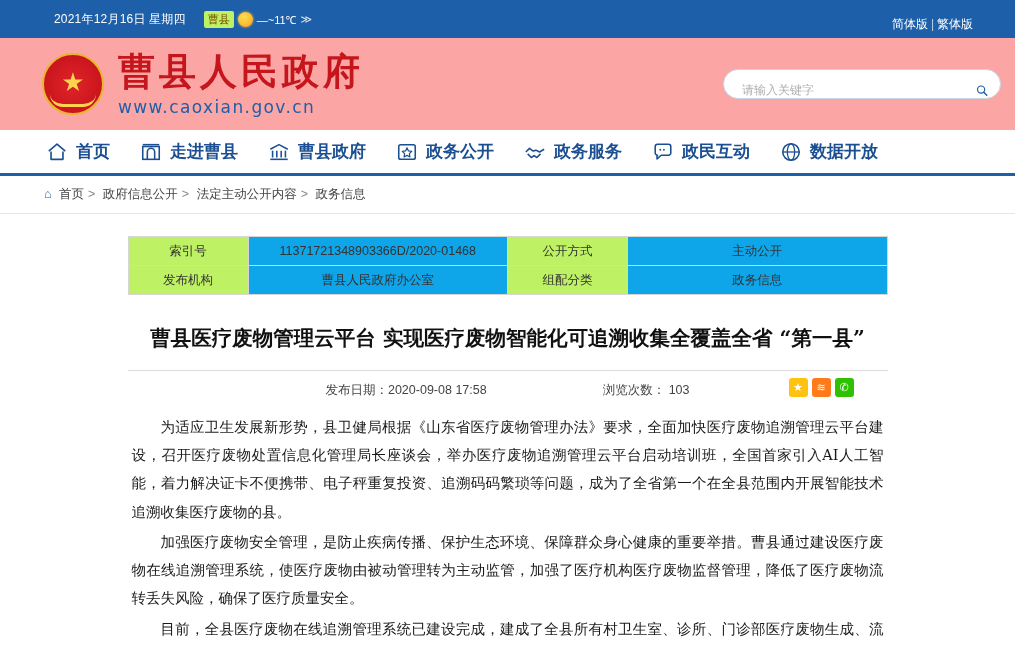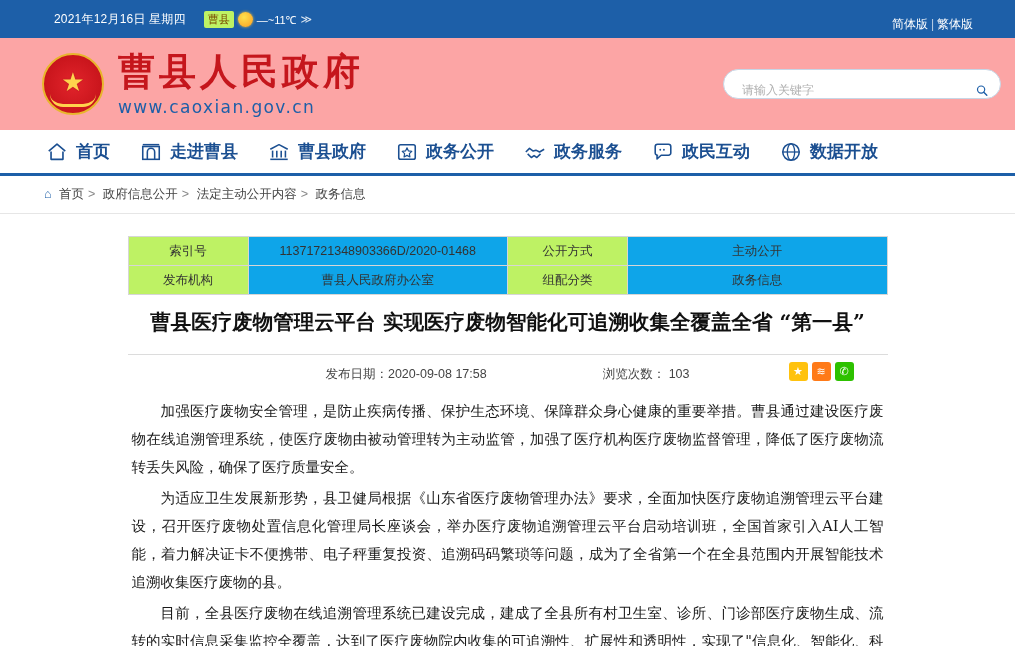--- a/index.html
+++ b/index.html
@@ -169,21 +169,21 @@
   table.meta td.lbl { background: #bef264; width: 120px; font-weight: normal; }
   table.meta td.val { background: #0ea5e9; }
 
   
   .title {
     text-align: center;
     font-family: "DejaVu Serif", "Liberation Serif", serif;
     font-size: 20.5px;
     font-weight: bold;
     color: #111;
-    margin: 12px 0 0;
+    margin: 28px 0 0;
     line-height: 1.5;
   }
   .title-rule {
     border: 0; border-top: 1px solid #dcdcdc;
     margin: 16px 0 0;
   }
   .subbar {
     display: flex;
     align-items: center;
     justify-content: center;
@@ -359,17 +359,17 @@
     <span><span>发布日期：</span><span>2020-09-08 17:58</span></span>
     <span><span>浏览次数：</span>&nbsp;<span>103</span></span>
     <span class="share">
       <span class="s-fav">★</span>
       <span class="s-rss">≋</span>
       <span class="s-wx">✆</span>
     </span>
   </div>
 
   <div class="content">
+    <p>为适应卫生发展新形势，县卫健局根据《山东省医疗废物管理办法》要求，全面加快医疗废物追溯管理云平台建设，召开医疗废物处置信息化管理局长座谈会，举办医疗废物追溯管理云平台启动培训班，全国首家引入AI人工智能，着力解决证卡不便携带、电子秤重复投资、追溯码码繁琐等问题，成为了全省第一个在全县范围内开展智能技术追溯收集医疗废物的县。</p>
     <p>加强医疗废物安全管理，是防止疾病传播、保护生态环境、保障群众身心健康的重要举措。曹县通过建设医疗废物在线追溯管理系统，使医疗废物由被动管理转为主动监管，加强了医疗机构医疗废物监督管理，降低了医疗废物流转丢失风险，确保了医疗质量安全。</p>
-    <p>为适应卫生发展新形势，县卫健局根据《山东省医疗废物管理办法》要求，全面加快医疗废物追溯管理云平台建设，召开医疗废物处置信息化管理局长座谈会，举办医疗废物追溯管理云平台启动培训班，全国首家引入AI人工智能，着力解决证卡不便携带、电子秤重复投资、追溯码码繁琐等问题，成为了全省第一个在全县范围内开展智能技术追溯收集医疗废物的县。</p>
     <p>目前，全县医疗废物在线追溯管理系统已建设完成，建成了全县所有村卫生室、诊所、门诊部医疗废物生成、流转的实时信息采集监控全覆盖，达到了医疗废物院内收集的可追溯性、扩展性和透明性，实现了"信息化、智能化、科学化"规范管理：信息化：将原来手工登记，人工医废交接，提升到系统化、无纸化办公，系统实现智能提醒、逾期预警、电子交接单、全过程监控、追溯，提高了工作效率。智能化：引入全国首家AI人工智能技术，机构在医废贮存、收集、追溯时，可实现刷脸医废收集、电子秤重量数字识别等智能化操作，手写追溯码识别，节约了服务成本。科学化：医疗废物本身具有传染性，建设全县医疗废物在线追溯管理系统，避免了直接接触，防止了医废感染风险。</p>
   </div>
 </div>
 
 </body></html>

